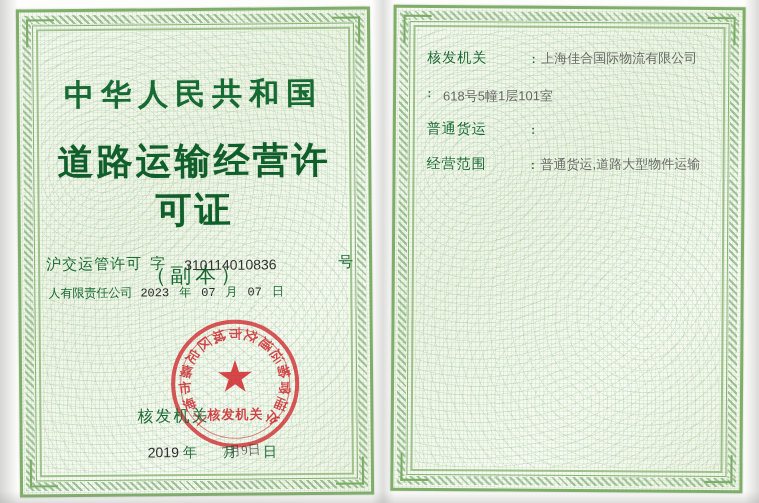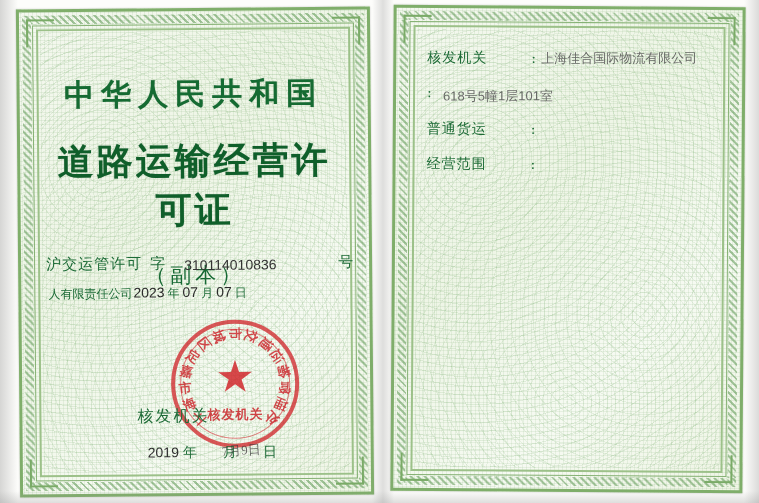--- a/index.html
+++ b/index.html
@@ -166,24 +166,24 @@
     right: 34px;
     top: 276px;
     display: flex;
     align-items: baseline;
     font-family: "DejaVu Serif", serif;
     font-size: 12px;
     color: #1c6b36;
     white-space: nowrap;
   }
   .valid-row .v {
-    font-family: Liberation Sans, sans-serif;
+    font-family: Liberation Mono, monospace;
     color: #2b2b2b;
-    font-size: 14px;
-    margin: 0 1px;
+    font-size: 12px;
+    margin: 0 8px;
   }
   .valid-row .sep { margin: 0 2px; }
   .valid-spacer { flex: 1; }
 
   
   .seal {
     position: absolute;
     left: 152px;
     top: 312px;
     width: 128px;
@@ -453,20 +453,21 @@
       </div>
 
       <div class="field">
         <span class="flabel">普通货运</span>
         <span class="colon">:</span>
       </div>
 
       <div class="field">
         <span class="flabel">经营范围</span>
         <span class="colon">:</span>
+        <span class="fvalue">普通货运,道路大型物件运输</span>
       </div>
 
     </div>
   </div>
 
   <div class="edge-shadow-left"></div>
   <div class="edge-shadow-mid"></div>
   <div class="edge-shadow-right"></div>
   <div class="edge-shadow-bottom"></div>
 </div>

